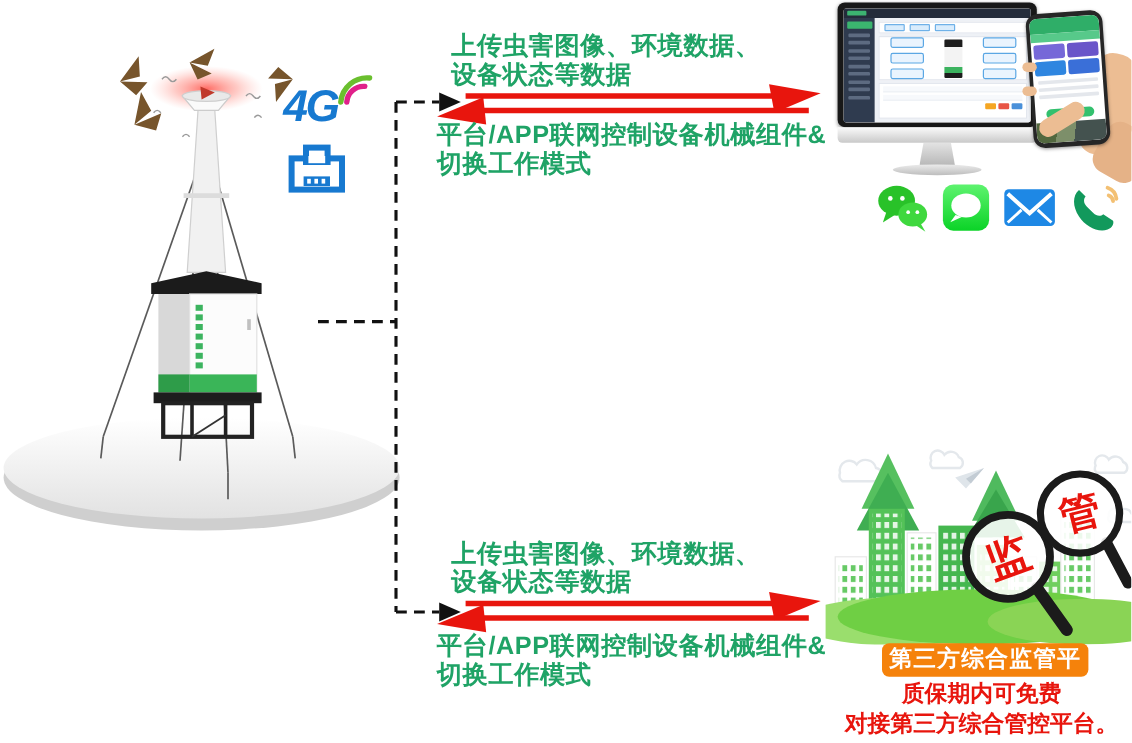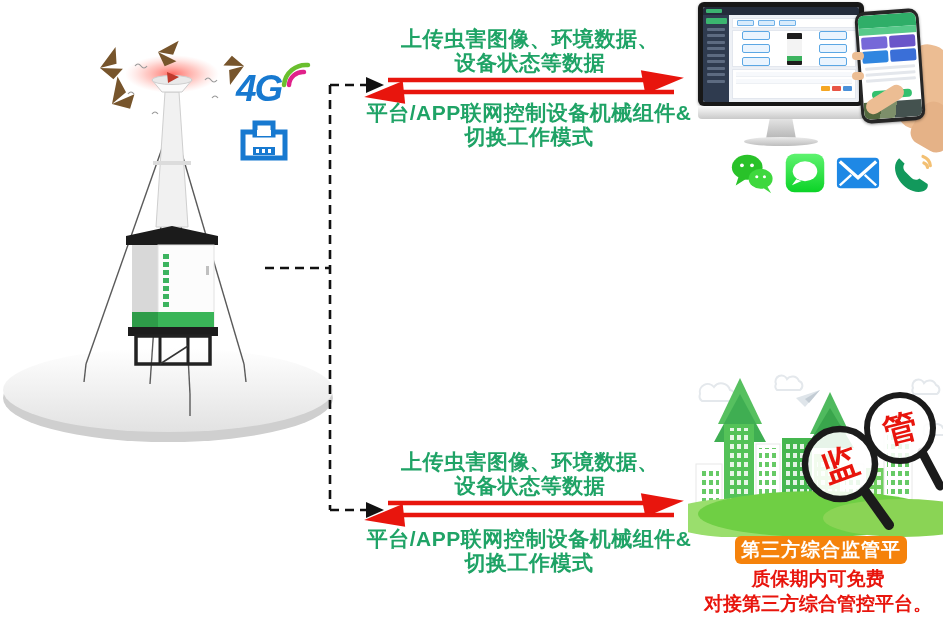--- a/index.html
+++ b/index.html
@@ -2,21 +2,21 @@
 <html><head>
 <meta charset="utf-8">
 <style>
   html,body{margin:0;padding:0;background:#fff;}
   .stage{position:relative;width:943px;height:619px;background:#fff;overflow:hidden;
          font-family:"Liberation Sans","DejaVu Sans",sans-serif;}
   .abs{position:absolute;}
   svg{display:block;}
 
   
-  .flow-text{position:absolute;text-align:center;font-weight:bold;color:#1fa366;
+  .flow-text{position:absolute;text-align:left;font-weight:bold;color:#1fa366;
              font-size:21px;line-height:23.5px;letter-spacing:.5px;}
 
   
   .monitor{position:absolute;left:698px;top:2px;width:166px;height:146px;}
   .m-frame{position:absolute;left:0;top:0;width:166px;height:104px;background:#181818;
            border-radius:6px;box-shadow:0 1px 3px rgba(0,0,0,.35);}
   .m-screen{position:absolute;left:5px;top:5px;right:5px;bottom:4px;background:#fff;
             border-radius:2px;overflow:hidden;display:flex;flex-direction:column;}
   .m-topbar{height:8px;background:#242c3b;display:flex;align-items:center;}
   .m-logo{width:16px;height:4px;background:#3cb371;margin-left:3px;border-radius:1px;}

